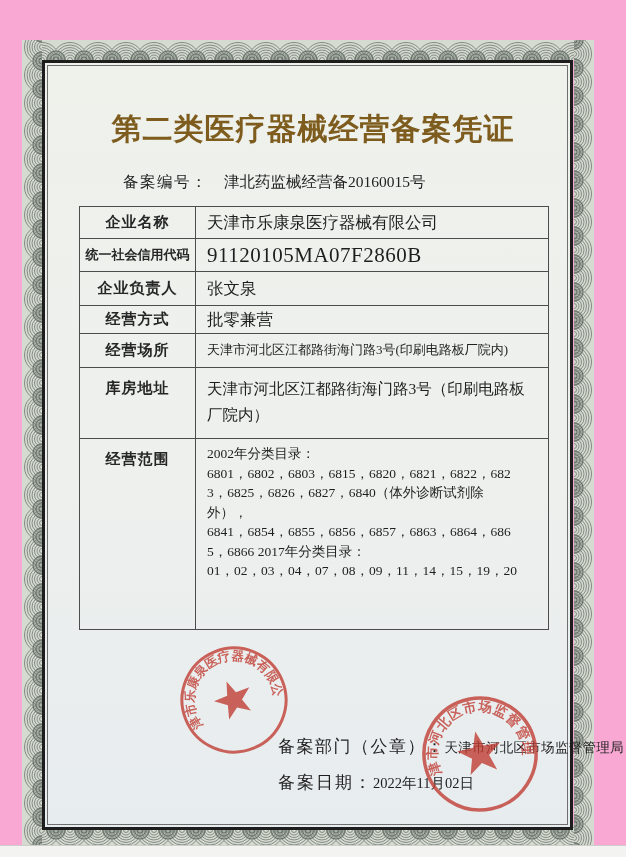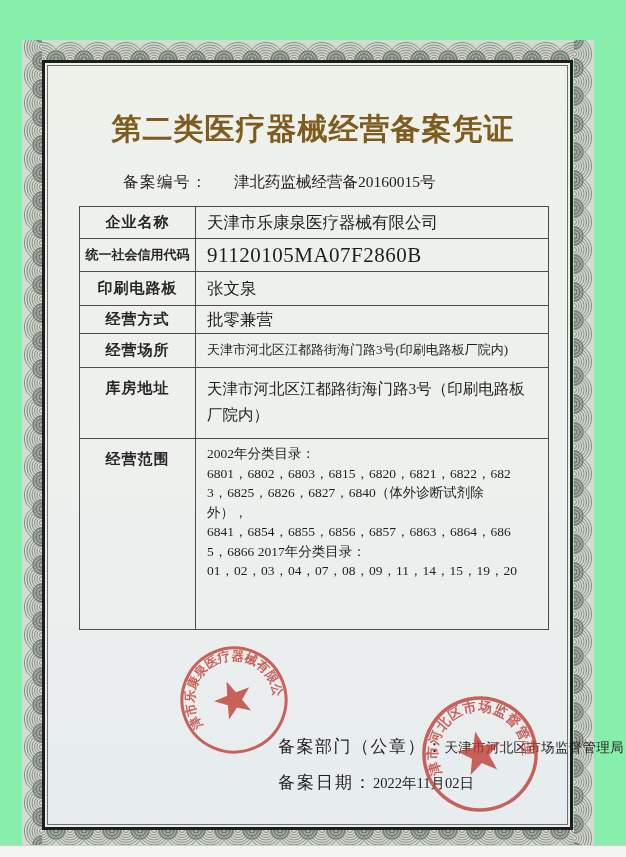--- a/index.html
+++ b/index.html
@@ -1,19 +1,19 @@
 <!DOCTYPE html>
 <html style="--title-gold: #7d5c1e; --stamp-red: #c03a30; --page-bg: #e9ebe6; --border-gray: #5e6860;"><head>
 <meta charset="utf-8">
 <style>
   html,body{margin:0;padding:0;}
   .page{
     position:relative;
     width:626px;height:857px;
-    background:#86efac;
+    background:#f9a8d4;
     overflow:hidden;
     font-family:"Liberation Serif","DejaVu Serif",serif;
     color:#1e1e1e;
   }
   .border-svg{position:absolute;left:0;top:0;z-index:1;}
   .frame{
     position:absolute;left:42px;top:60px;width:531px;height:770px;
     box-sizing:border-box;
     border:3px solid #1d1d1d;
     background:linear-gradient(180deg,#eff1eb 0%,#edf0ed 55%,#e7ecef 100%);
@@ -32,21 +32,21 @@
     position:absolute;left:0;top:108px;width:626px;
     margin:0;text-align:center;
     font-size:30px;line-height:42px;font-weight:bold;
     color:var(--title-gold,#7d5c1e);
     letter-spacing:1px;
   }
   .recno{
     position:absolute;left:123px;top:172px;
     font-size:15.5px;line-height:20px;color:#222;
   }
-  .recno .lbl{letter-spacing:1.5px;margin-right:26px;}
+  .recno .lbl{letter-spacing:1.5px;margin-right:16px;}
   .cert-table{
     position:absolute;left:79px;top:206px;width:470px;
     border-collapse:collapse;table-layout:fixed;
   }
   .cert-table td{
     border:1px solid #4c4c4c;
     padding:0;vertical-align:middle;
     overflow:hidden;
   }
   .cert-table col.c-label{width:116px;}
@@ -149,21 +149,21 @@
       <tbody>
         <tr class="r1">
           <td class="label">企业名称</td>
           <td class="value">天津市乐康泉医疗器械有限公司</td>
         </tr>
         <tr class="r2">
           <td class="label">统一社会信用代码</td>
           <td class="value">91120105MA07F2860B</td>
         </tr>
         <tr class="r4">
-          <td class="label">印刷电路板</td>
+          <td class="label">企业负责人</td>
           <td class="value">张文泉</td>
         </tr>
         <tr class="r6">
           <td class="label">经营方式</td>
           <td class="value">批零兼营</td>
         </tr>
         <tr class="r7">
           <td class="label">经营场所</td>
           <td class="value">天津市河北区江都路街海门路3号(印刷电路板厂院内)</td>
         </tr>

